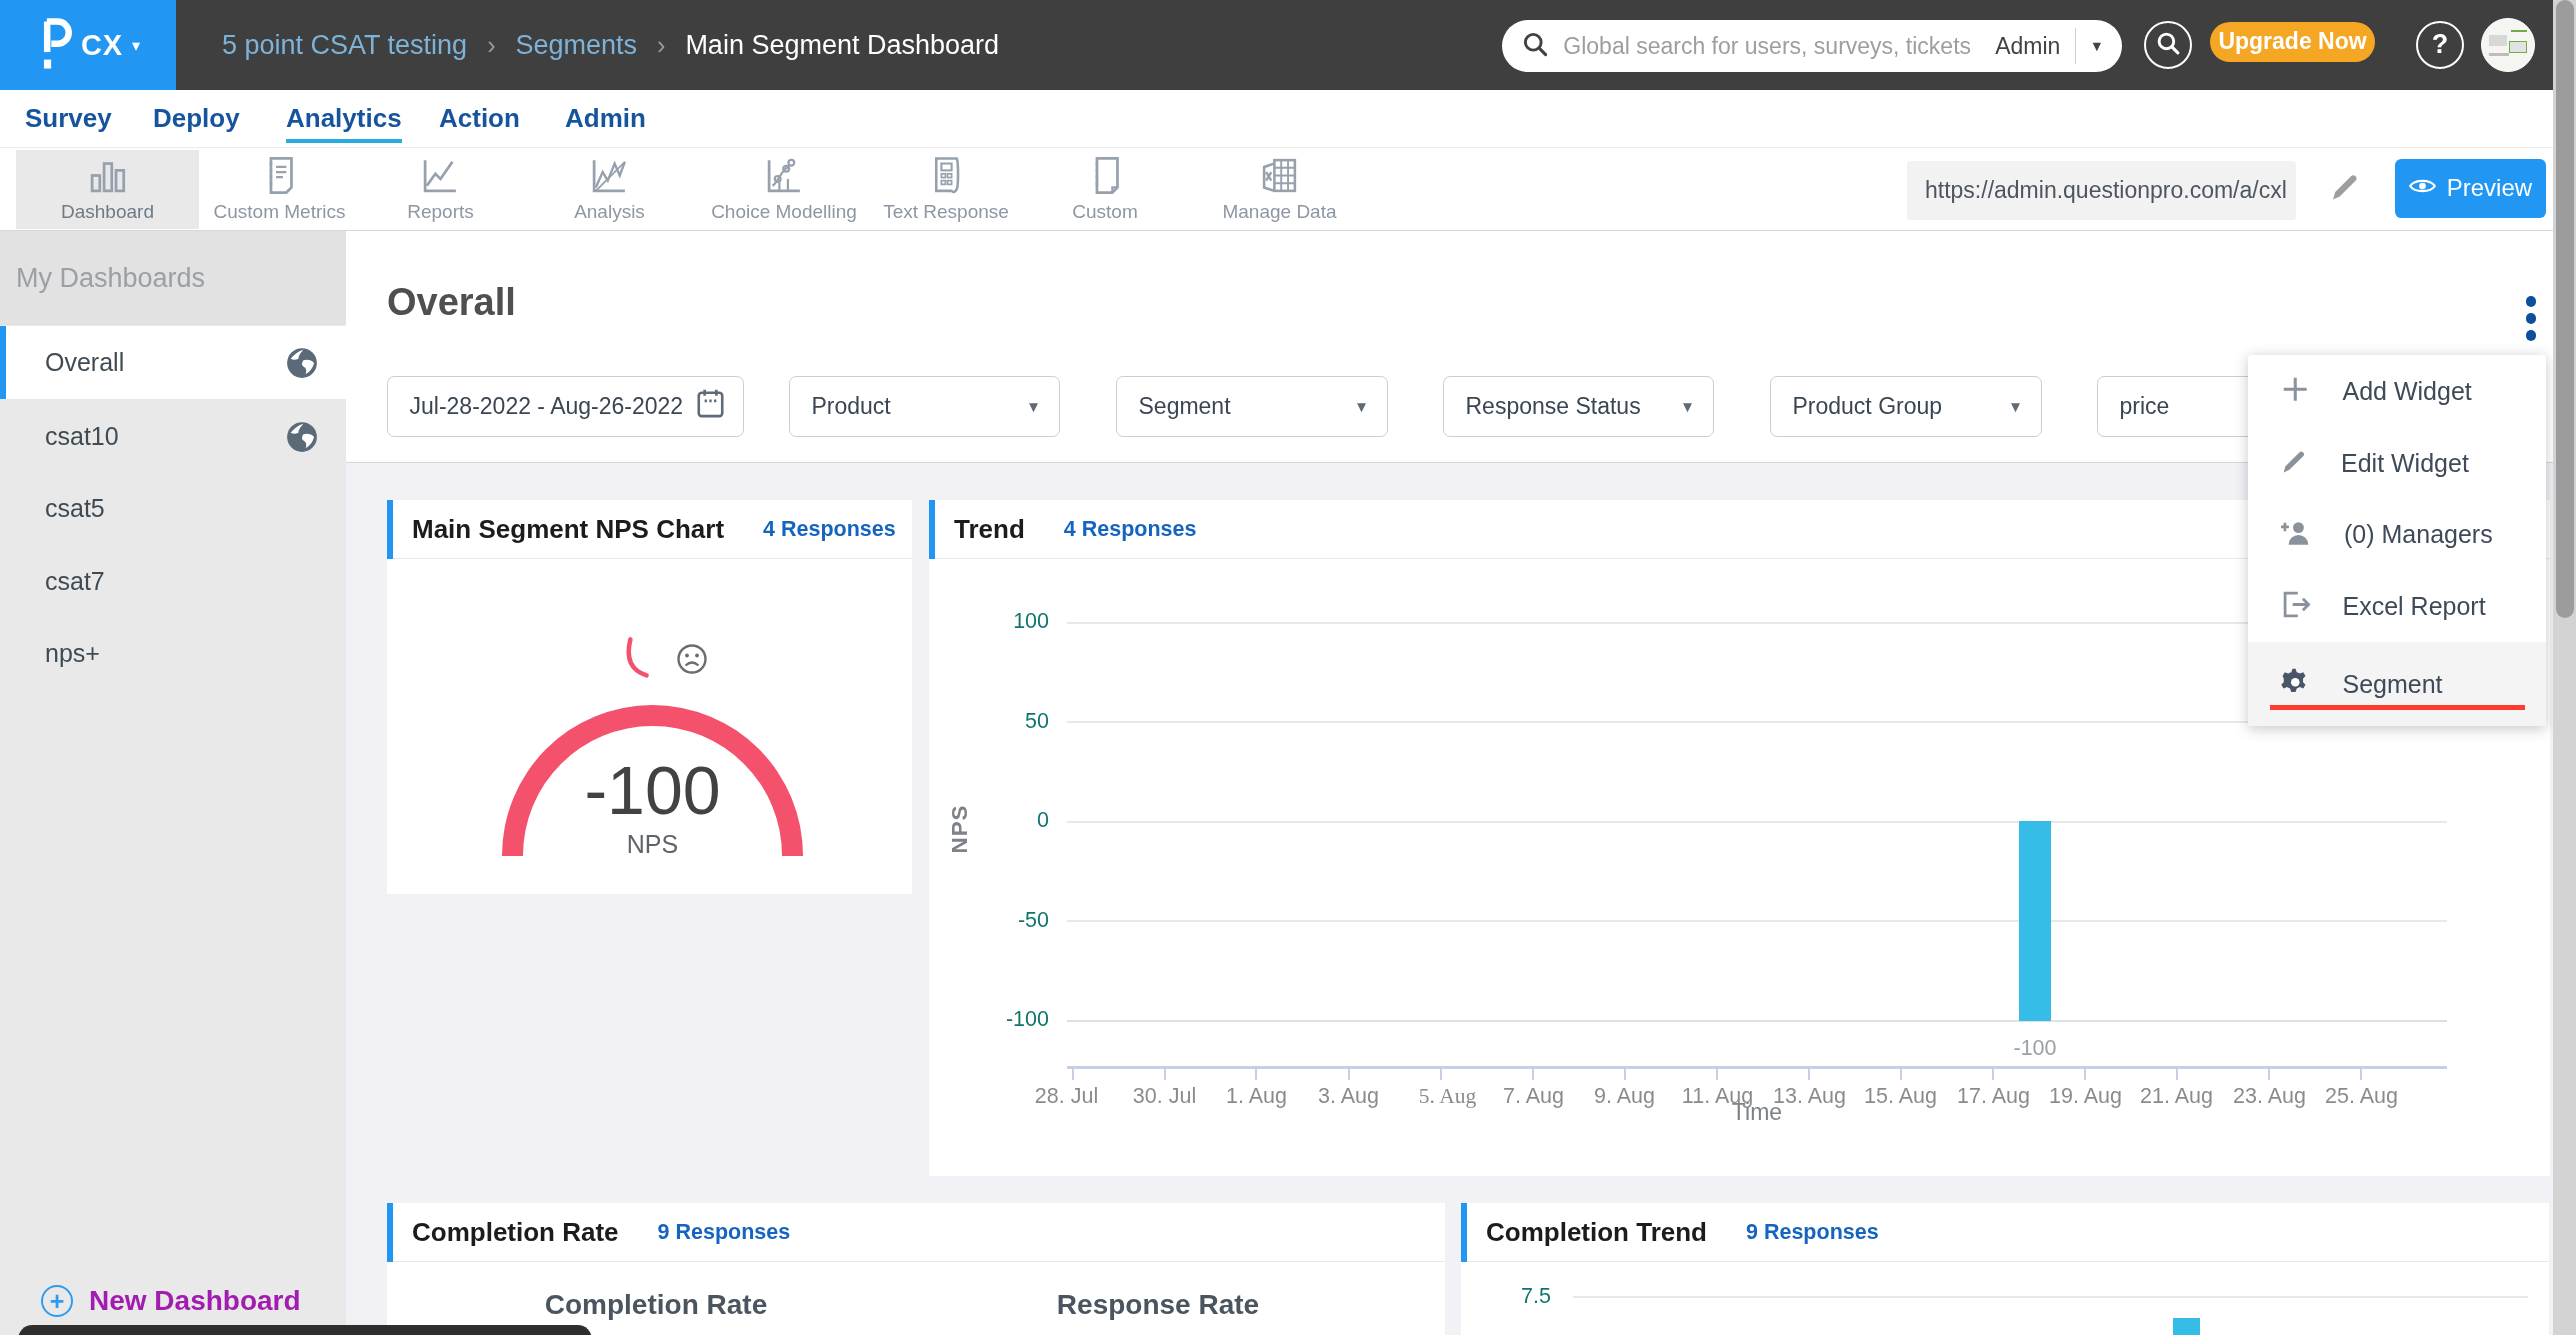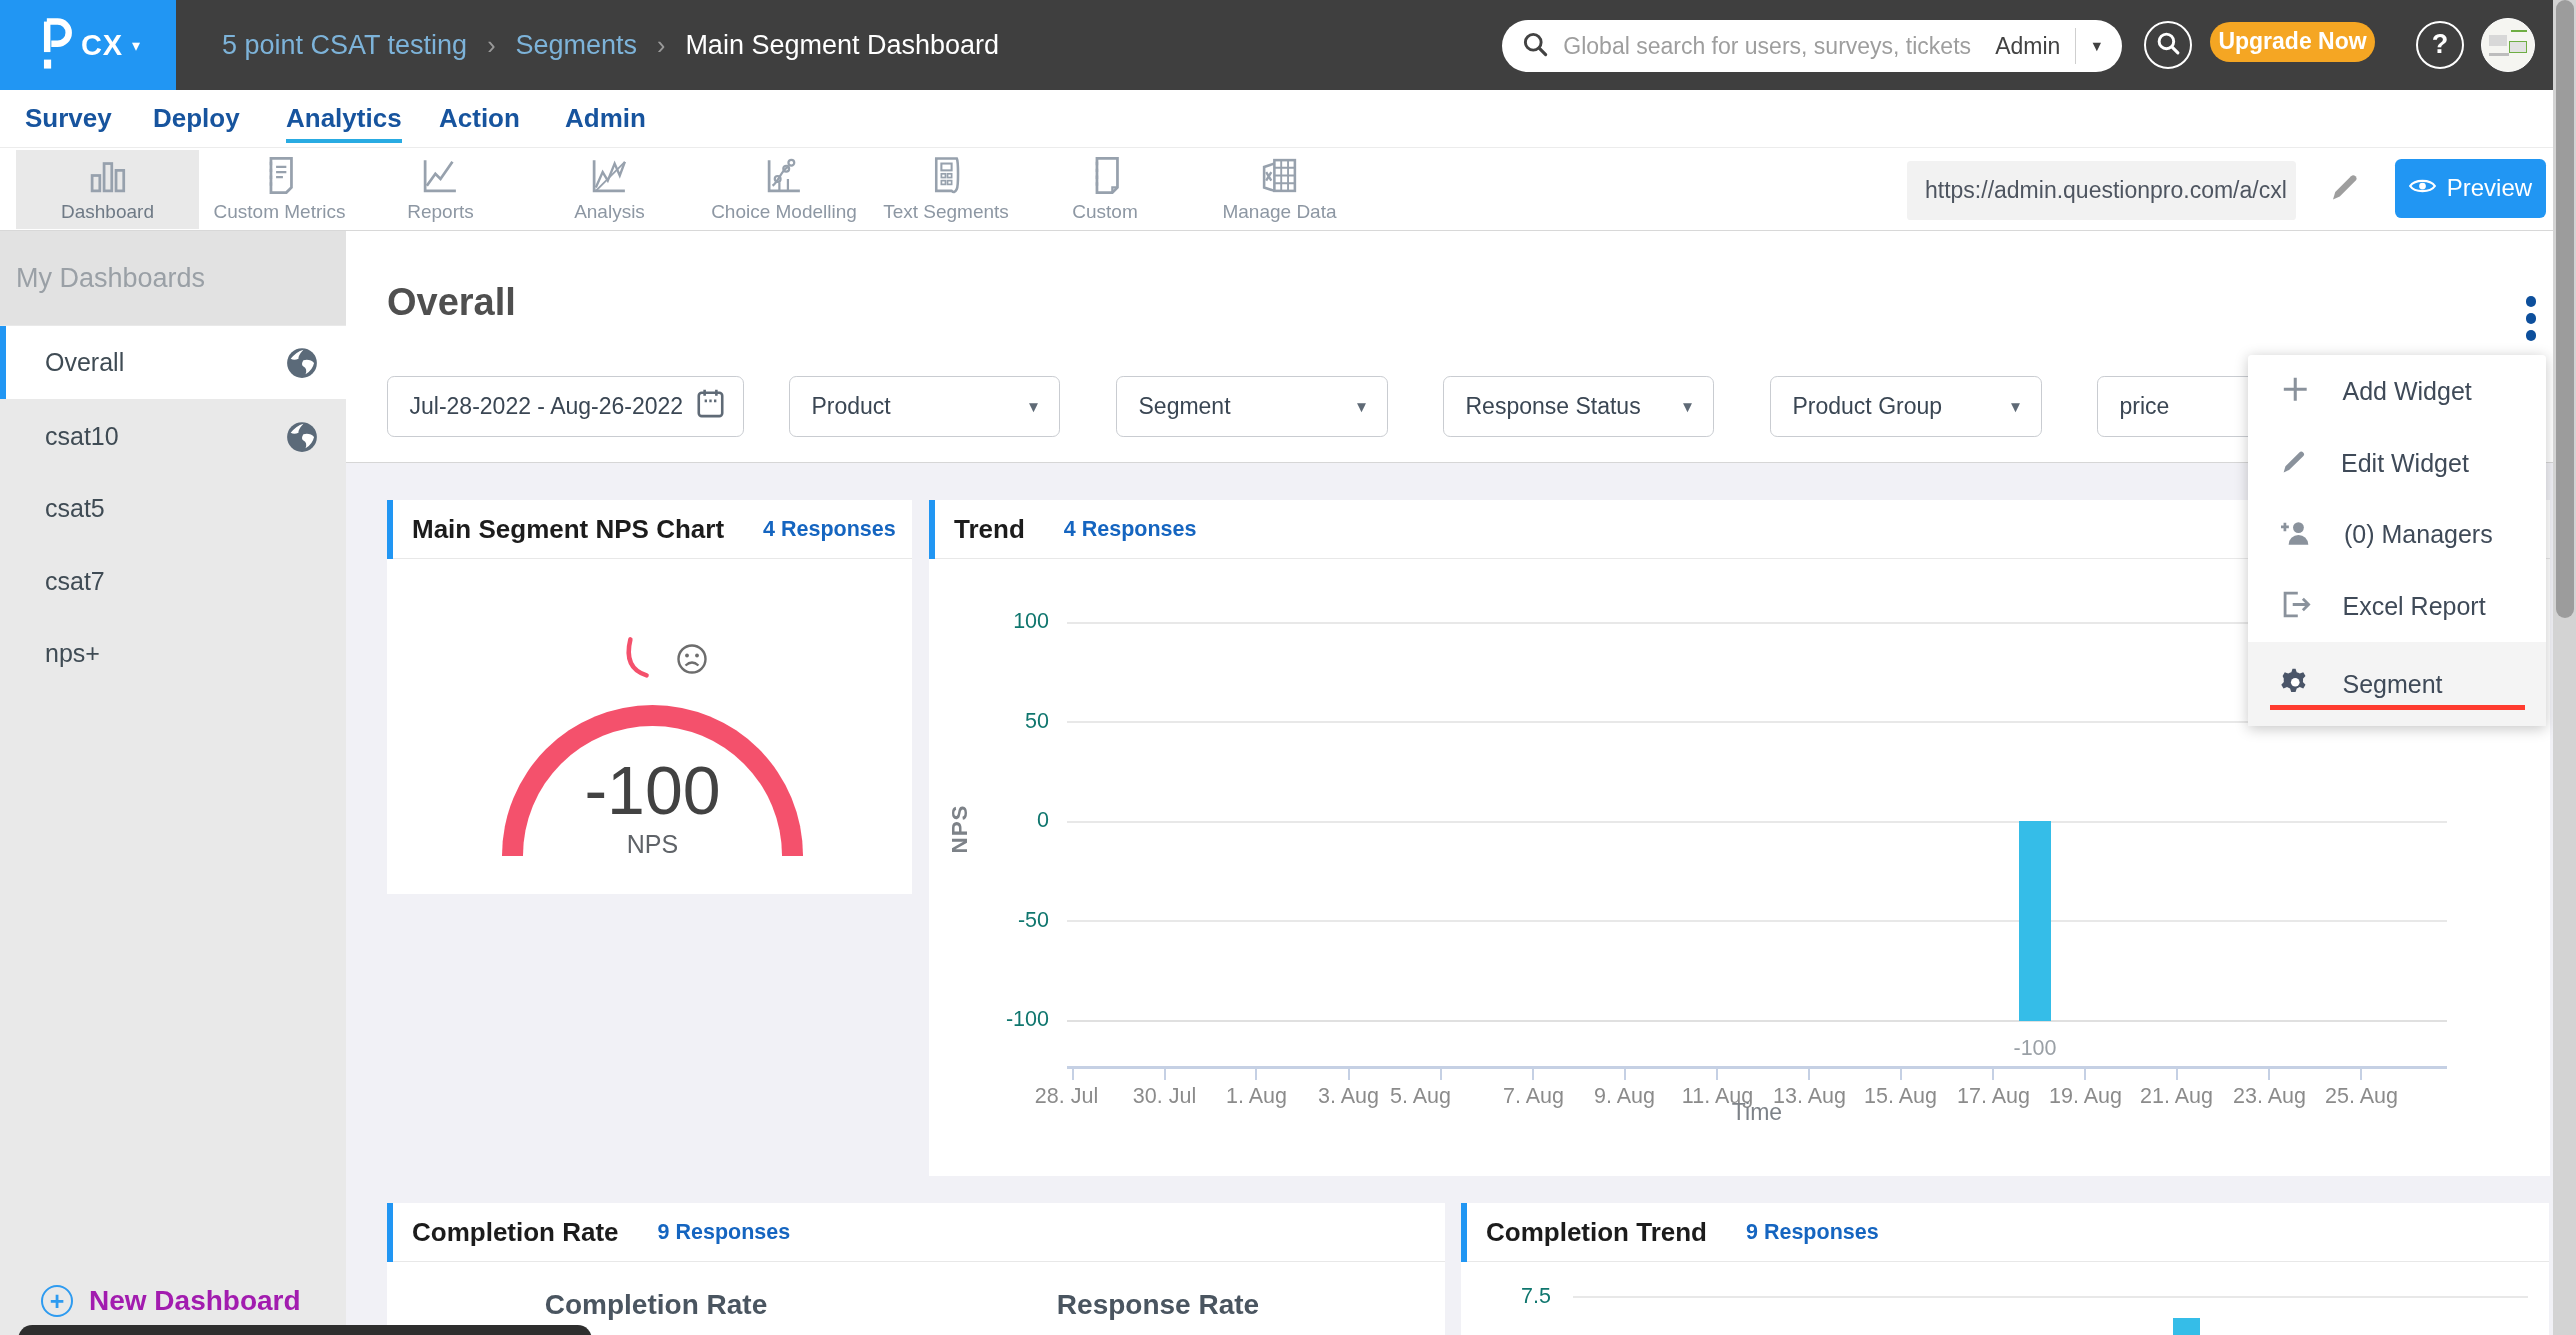--- a/index.html
+++ b/index.html
@@ -227,21 +227,21 @@
     <span class="tool-icon">
       <svg width="41" height="41" viewBox="0 0 24 24">
           <path d="M6 2 h12 c1 2 1 16 0 18 c-1 2 -2 2 -3 1 H6 Z" fill="none" stroke="#97a1ad" stroke-width="1.5"></path>
           <rect x="9" y="5" width="6" height="4" fill="none" stroke="#97a1ad" stroke-width="1.2"></rect>
           <rect x="9" y="11" width="2.4" height="2.2" fill="none" stroke="#97a1ad" stroke-width="1"></rect>
           <rect x="12.6" y="11" width="2.4" height="2.2" fill="none" stroke="#97a1ad" stroke-width="1"></rect>
           <rect x="9" y="15" width="2.4" height="2.2" fill="none" stroke="#97a1ad" stroke-width="1"></rect>
           <rect x="12.6" y="15" width="2.4" height="2.2" fill="none" stroke="#97a1ad" stroke-width="1"></rect>
         </svg>
     </span>
-    <span class="tool-label">Text Segments</span>
+    <span class="tool-label">Text Response</span>
   </div>
   <div class="tool-item" style="left:1020px; width:170px;">
     <span class="tool-icon">
       <svg width="41" height="41" viewBox="0 0 24 24">
           <path d="M7 2 h12 v17 l-3 3 H7 Z" fill="none" stroke="#97a1ad" stroke-width="1.6"></path>
           <path d="M7 4 v16" stroke="#97a1ad" stroke-width="1.4" stroke-dasharray="2 2"></path>
           <path d="M16 22 v-3 h3" fill="none" stroke="#97a1ad" stroke-width="1.3"></path>
         </svg>
     </span>
     <span class="tool-label">Custom</span>
@@ -411,21 +411,21 @@
   <i class="xtickmark" style="left:971px; top:569px;"></i>
   <i class="xtickmark" style="left:1063px; top:569px;"></i>
   <i class="xtickmark" style="left:1155px; top:569px;"></i>
   <i class="xtickmark" style="left:1247px; top:569px;"></i>
   <i class="xtickmark" style="left:1339px; top:569px;"></i>
   <i class="xtickmark" style="left:1431px; top:569px;"></i>
   <span class="xtick" style="left:97px; top:584px;">28. Jul</span>
   <span class="xtick" style="left:195px; top:584px;">30. Jul</span>
   <span class="xtick" style="left:287px; top:584px;">1. Aug</span>
   <span class="xtick" style="left:379px; top:584px;">3. Aug</span>
-  <span class="xtick" style="left:451px; top:584px;">5. Aug</span>
+  <span class="xtick" style="left:478px; top:584px;font-family:Liberation Serif, serif;">5. Aug</span>
   <span class="xtick" style="left:564px; top:584px;">7. Aug</span>
   <span class="xtick" style="left:655px; top:584px;">9. Aug</span>
   <span class="xtick" style="left:748px; top:584px;">11. Aug</span>
   <span class="xtick" style="left:840px; top:584px;">13. Aug</span>
   <span class="xtick" style="left:931px; top:584px;">15. Aug</span>
   <span class="xtick" style="left:1024px; top:584px;">17. Aug</span>
   <span class="xtick" style="left:1116px; top:584px;">19. Aug</span>
   <span class="xtick" style="left:1207px; top:584px;">21. Aug</span>
   <span class="xtick" style="left:1300px; top:584px;">23. Aug</span>
   <span class="xtick" style="left:1392px; top:584px;">25. Aug</span>

